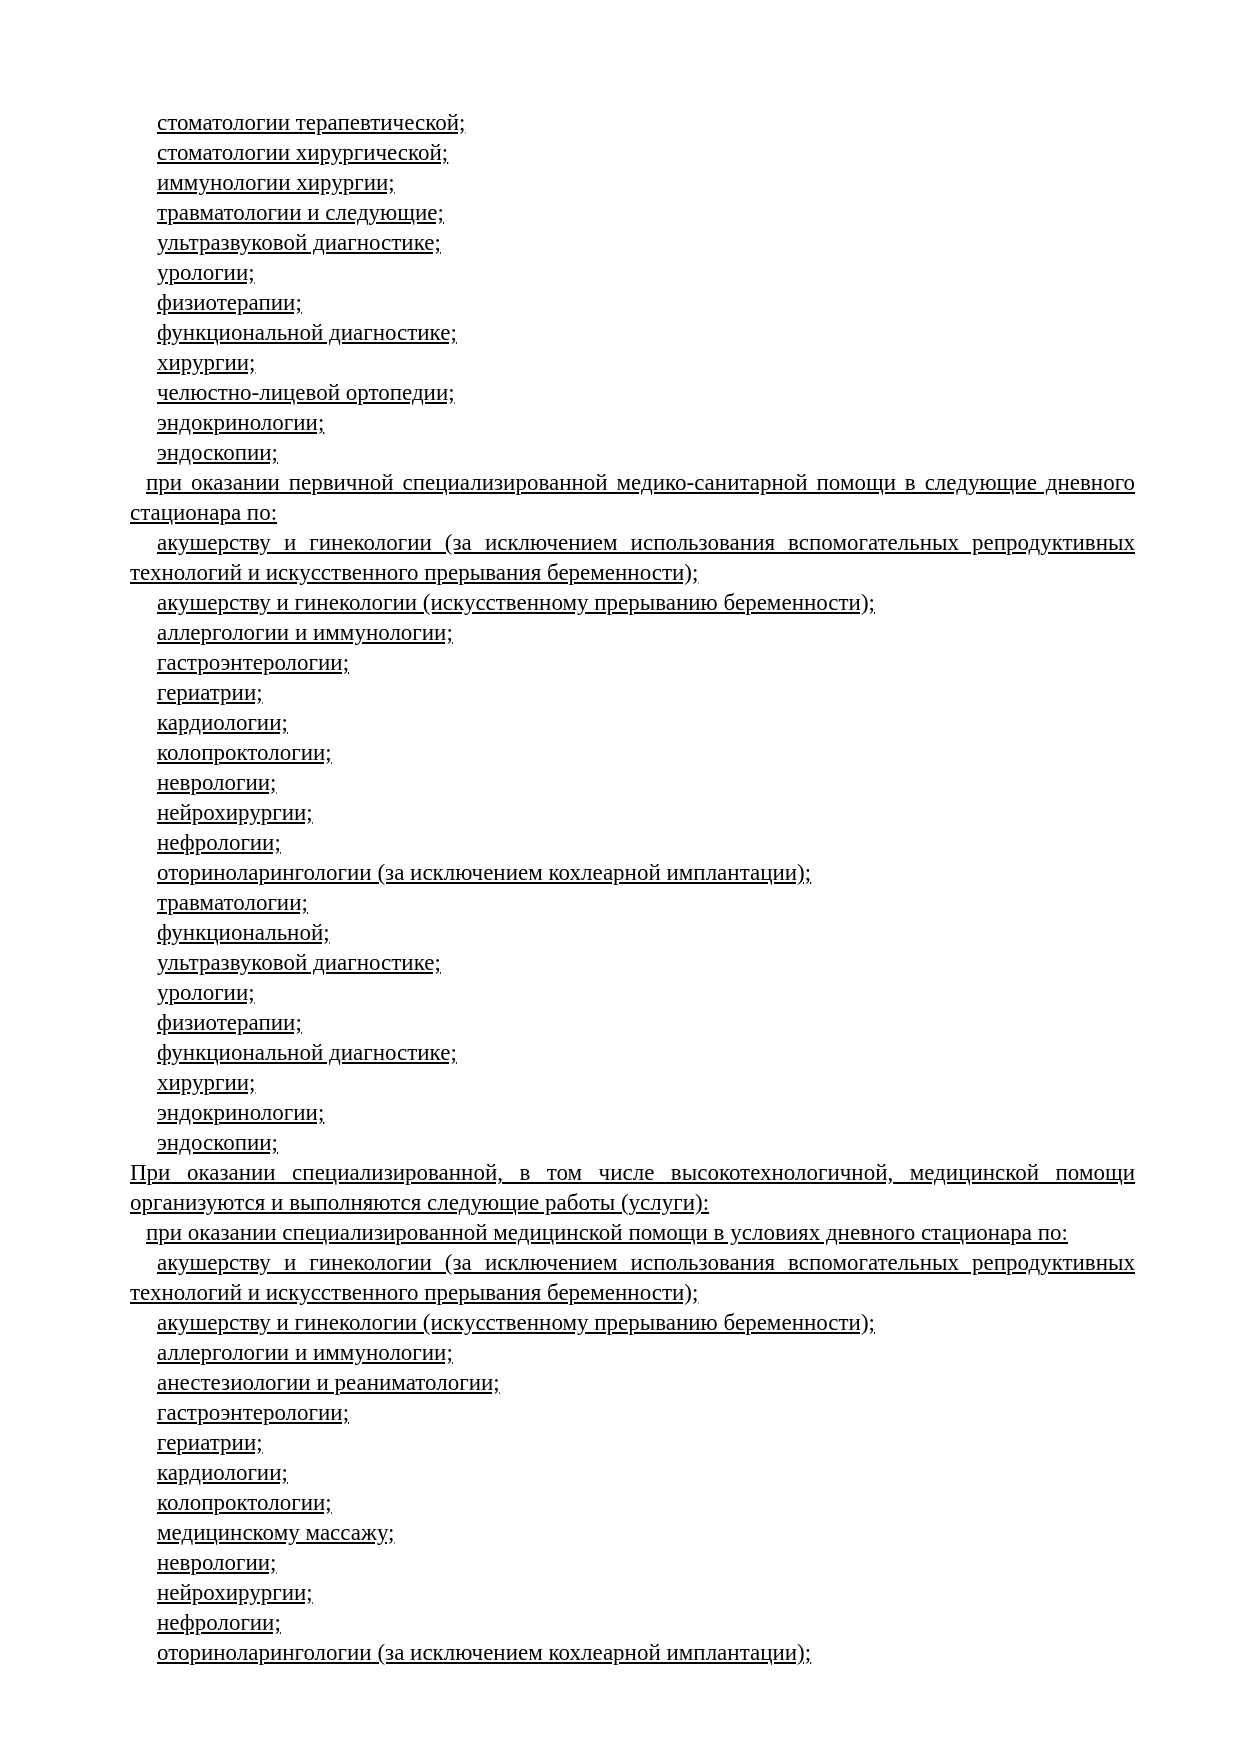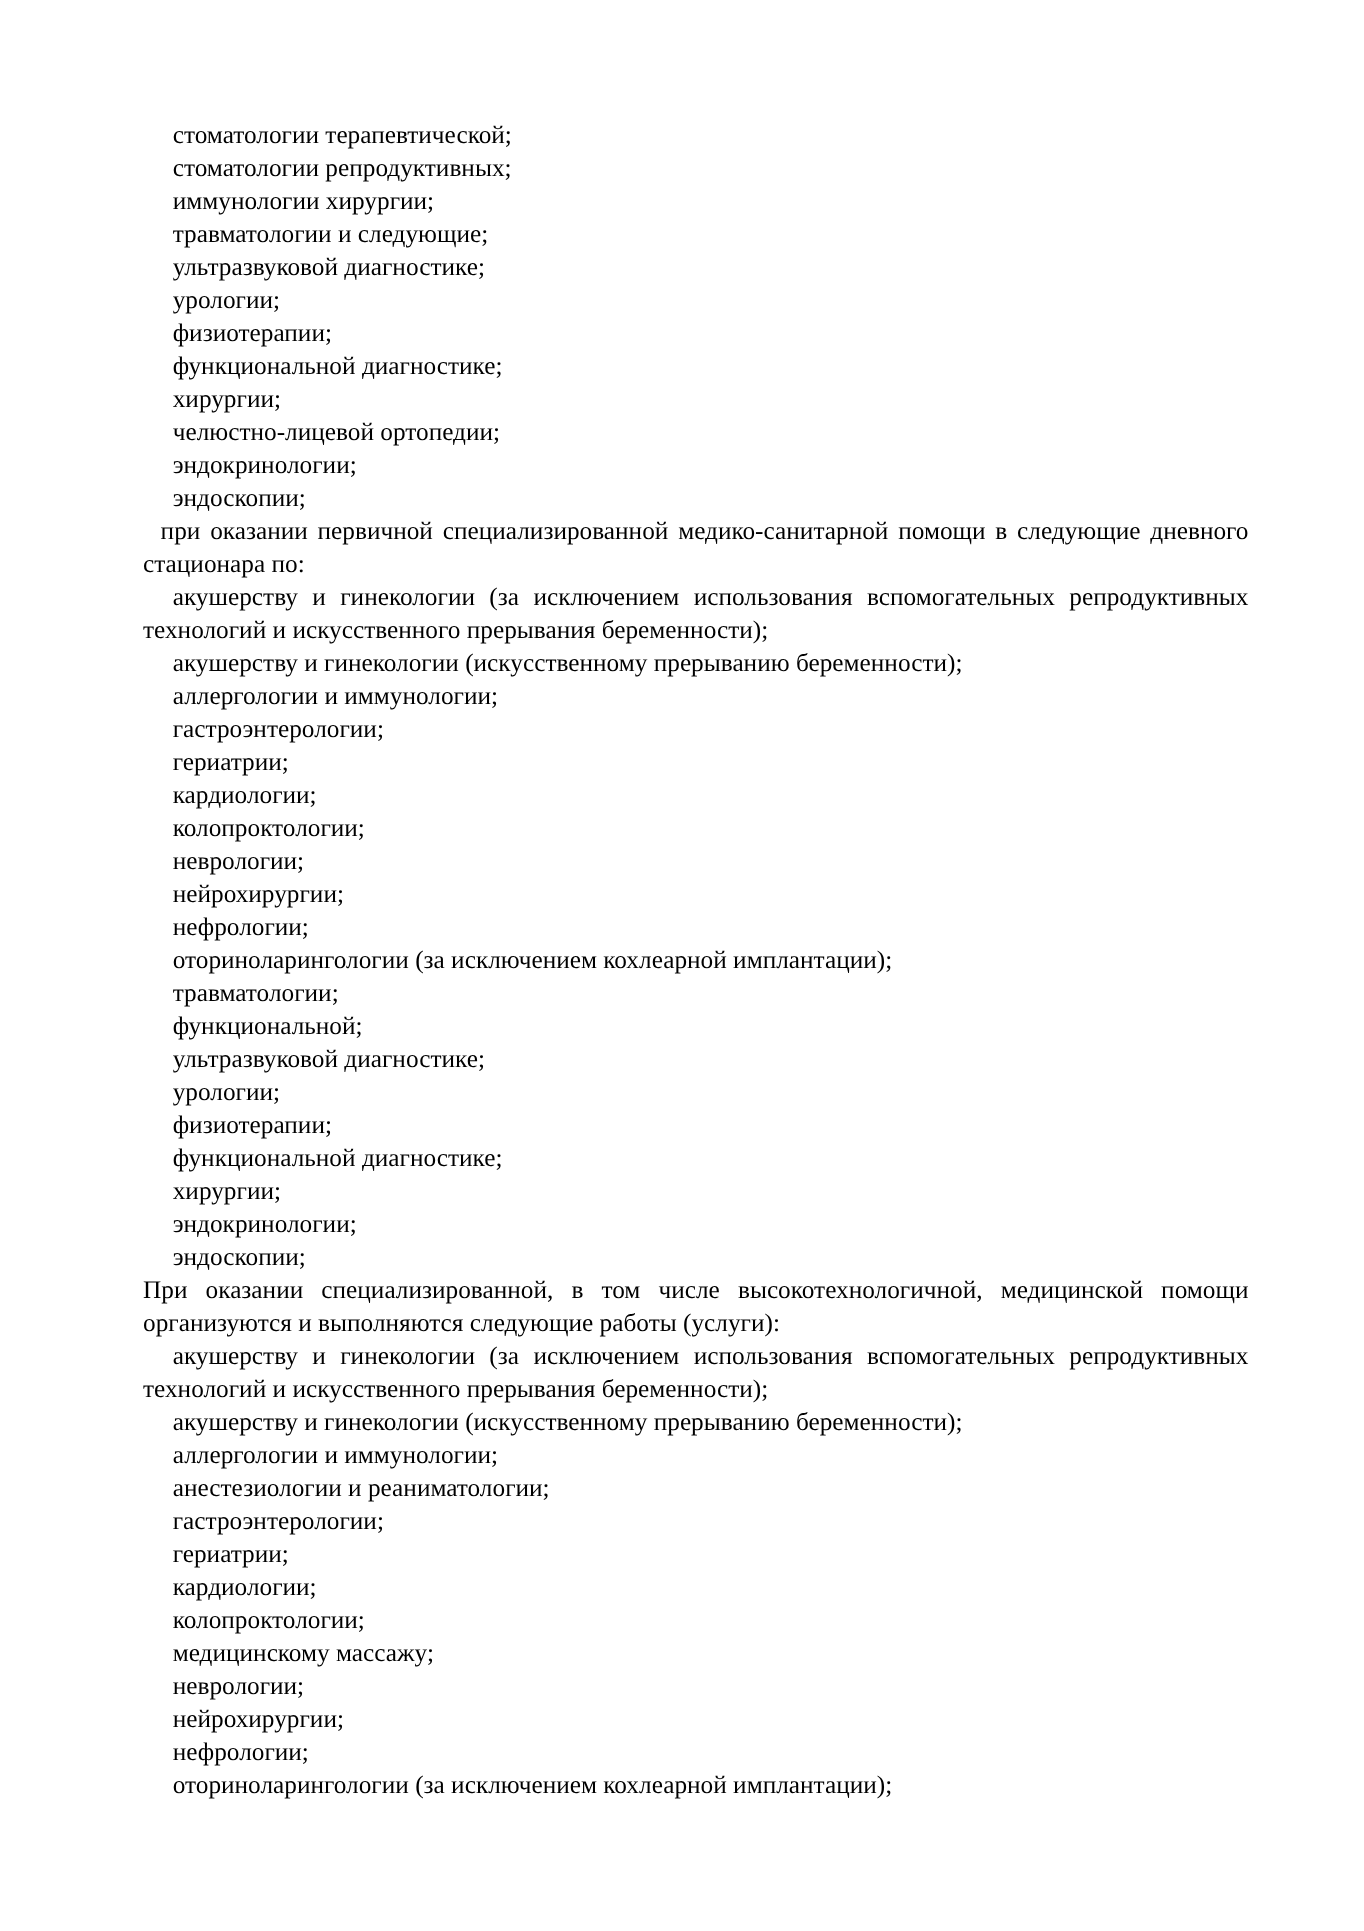--- a/index.html
+++ b/index.html
@@ -15,36 +15,37 @@
     overflow: hidden;
   }
   .text-block {
     box-sizing: border-box;
     padding: 108px 105px 0 130px;
     font-family: "Liberation Serif", "DejaVu Serif", serif;
     font-size: 23px;
     line-height: 30px;
     color: #000000;
     text-align: justify;
+    text-decoration: underline;
   }
   p.line {
     margin: 0;
     padding: 0;
   }
   .line--item { text-indent: 27px; }
   .line--sub  { text-indent: 16px; }
   .line--para { text-indent: 0; }
 </style>
 </head>
 <body>
 
 <div class="page">
   <div class="text-block" id="lines-container" style="color: rgb(0, 0, 0);">
       <p class="line line--item">стоматологии терапевтической;</p>
-      <p class="line line--item">стоматологии репродуктивных;</p>
+      <p class="line line--item">стоматологии хирургической;</p>
       <p class="line line--item">иммунологии хирургии;</p>
       <p class="line line--item">травматологии и следующие;</p>
       <p class="line line--item">ультразвуковой диагностике;</p>
       <p class="line line--item">урологии;</p>
       <p class="line line--item">физиотерапии;</p>
       <p class="line line--item">функциональной диагностике;</p>
       <p class="line line--item">хирургии;</p>
       <p class="line line--item">челюстно-лицевой ортопедии;</p>
       <p class="line line--item">эндокринологии;</p>
       <p class="line line--item">эндоскопии;</p>
@@ -63,20 +64,21 @@
       <p class="line line--item">травматологии;</p>
       <p class="line line--item">функциональной;</p>
       <p class="line line--item">ультразвуковой диагностике;</p>
       <p class="line line--item">урологии;</p>
       <p class="line line--item">физиотерапии;</p>
       <p class="line line--item">функциональной диагностике;</p>
       <p class="line line--item">хирургии;</p>
       <p class="line line--item">эндокринологии;</p>
       <p class="line line--item">эндоскопии;</p>
       <p class="line line--para">При оказании специализированной, в том числе высокотехнологичной, медицинской помощи организуются и выполняются следующие работы (услуги):</p>
+      <p class="line line--sub">при оказании специализированной медицинской помощи в условиях дневного стационара по:</p>
       <p class="line line--item">акушерству и гинекологии (за исключением использования вспомогательных репродуктивных технологий и искусственного прерывания беременности);</p>
       <p class="line line--item">акушерству и гинекологии (искусственному прерыванию беременности);</p>
       <p class="line line--item">аллергологии и иммунологии;</p>
       <p class="line line--item">анестезиологии и реаниматологии;</p>
       <p class="line line--item">гастроэнтерологии;</p>
       <p class="line line--item">гериатрии;</p>
       <p class="line line--item">кардиологии;</p>
       <p class="line line--item">колопроктологии;</p>
       <p class="line line--item">медицинскому массажу;</p>
       <p class="line line--item">неврологии;</p>

